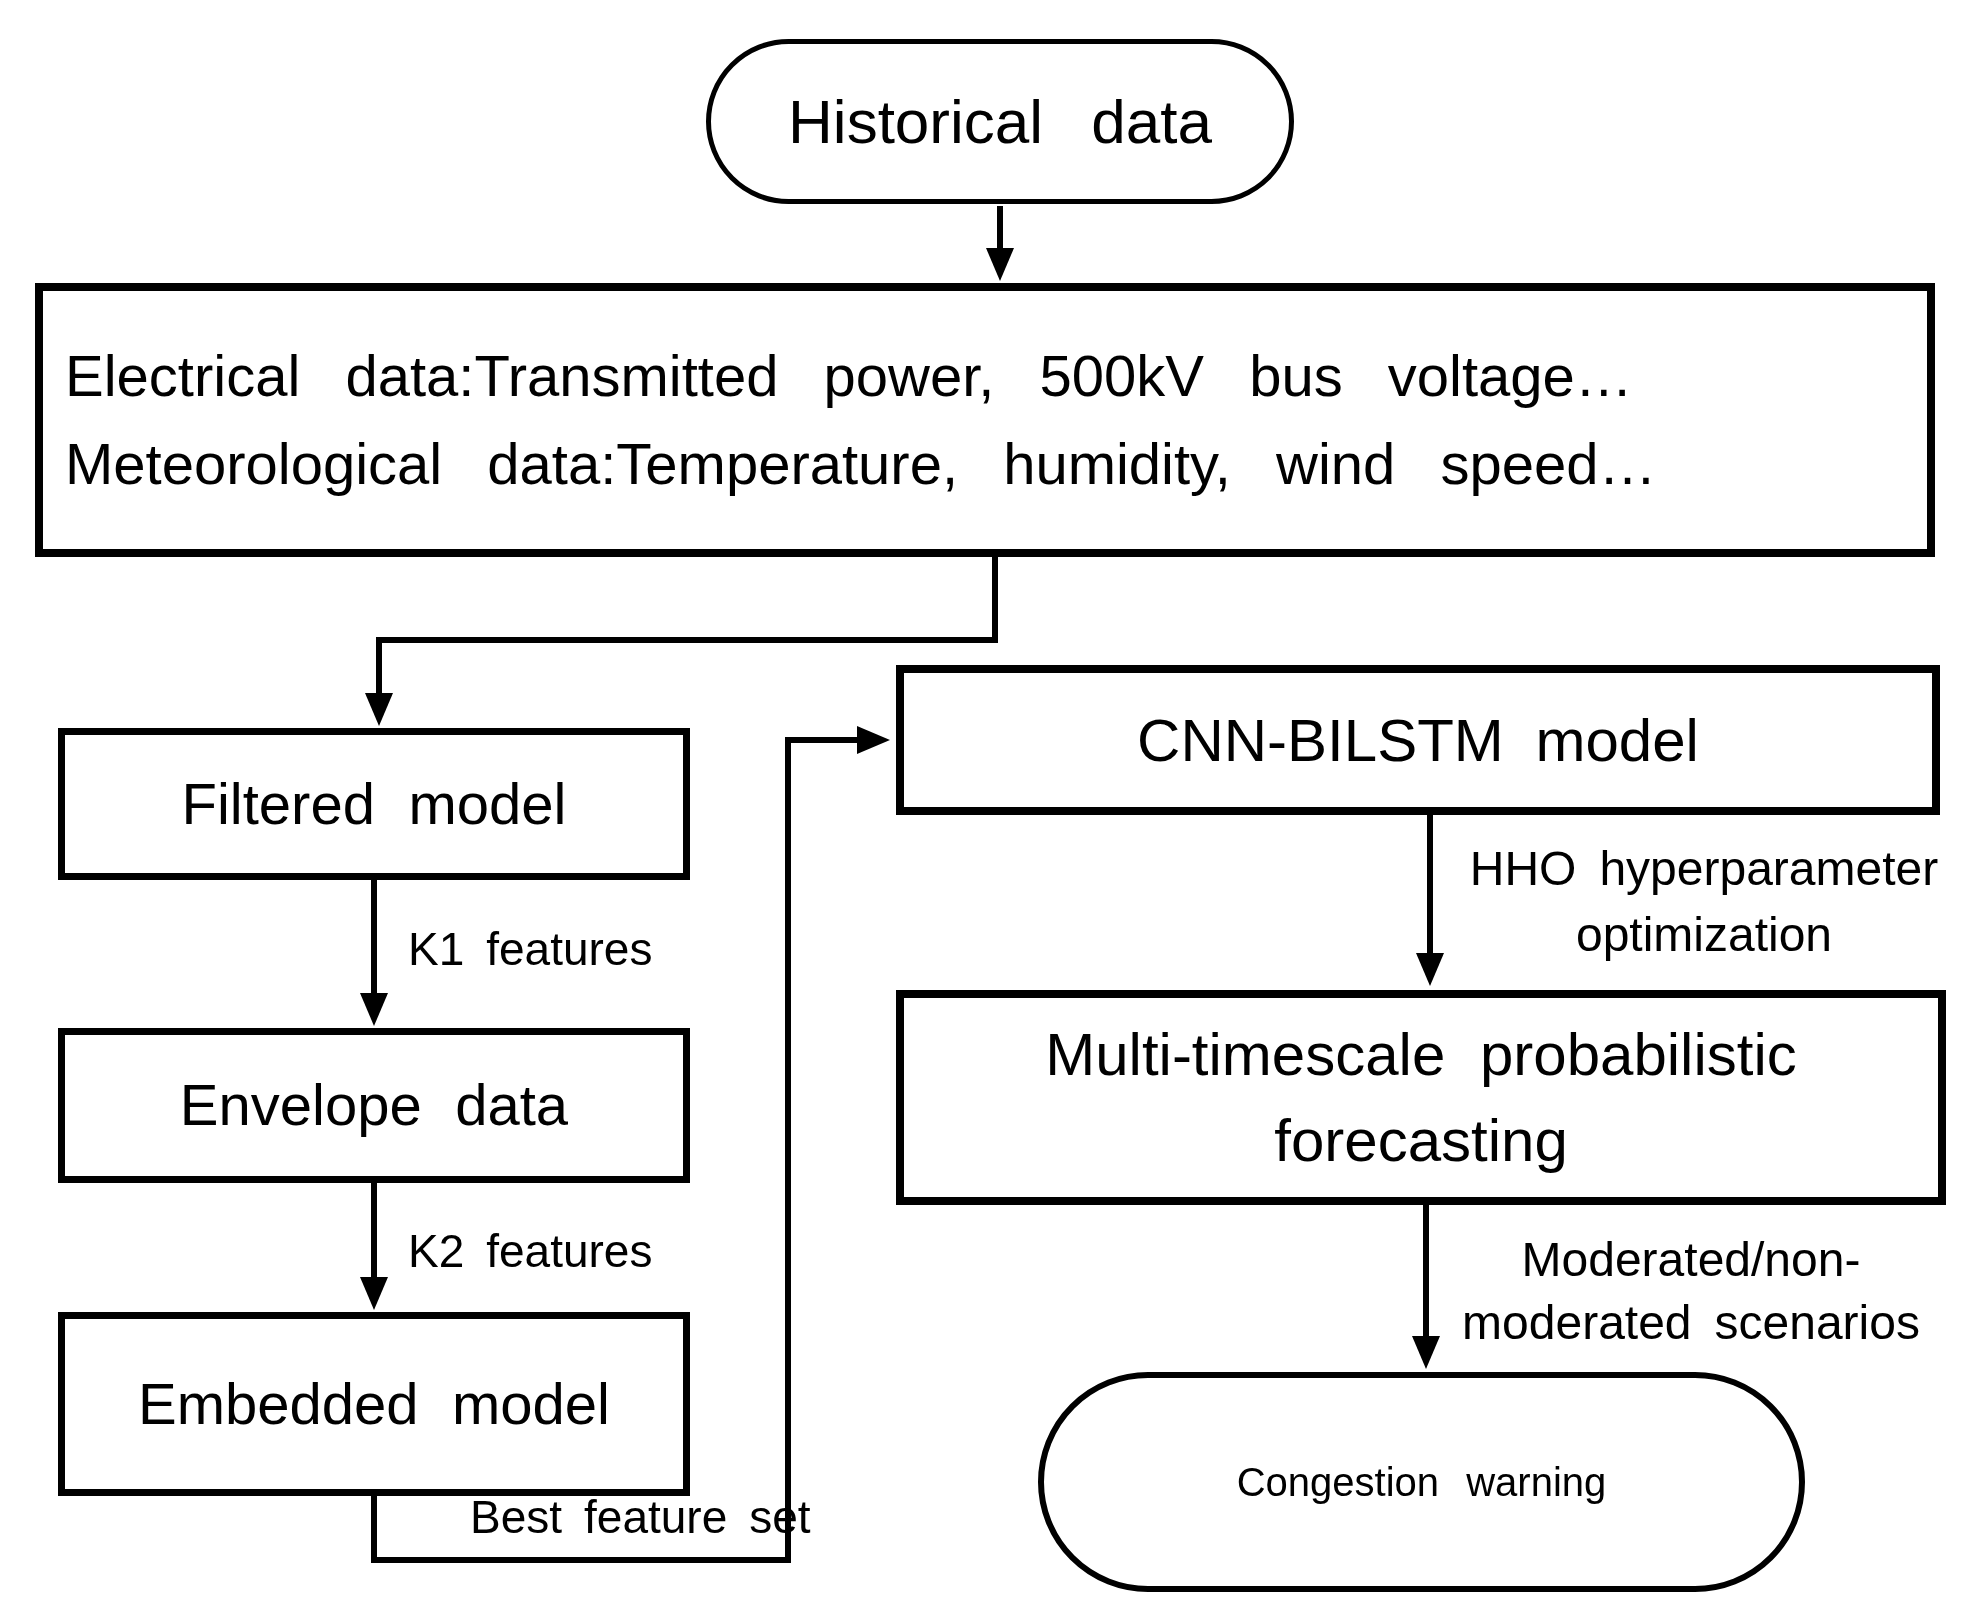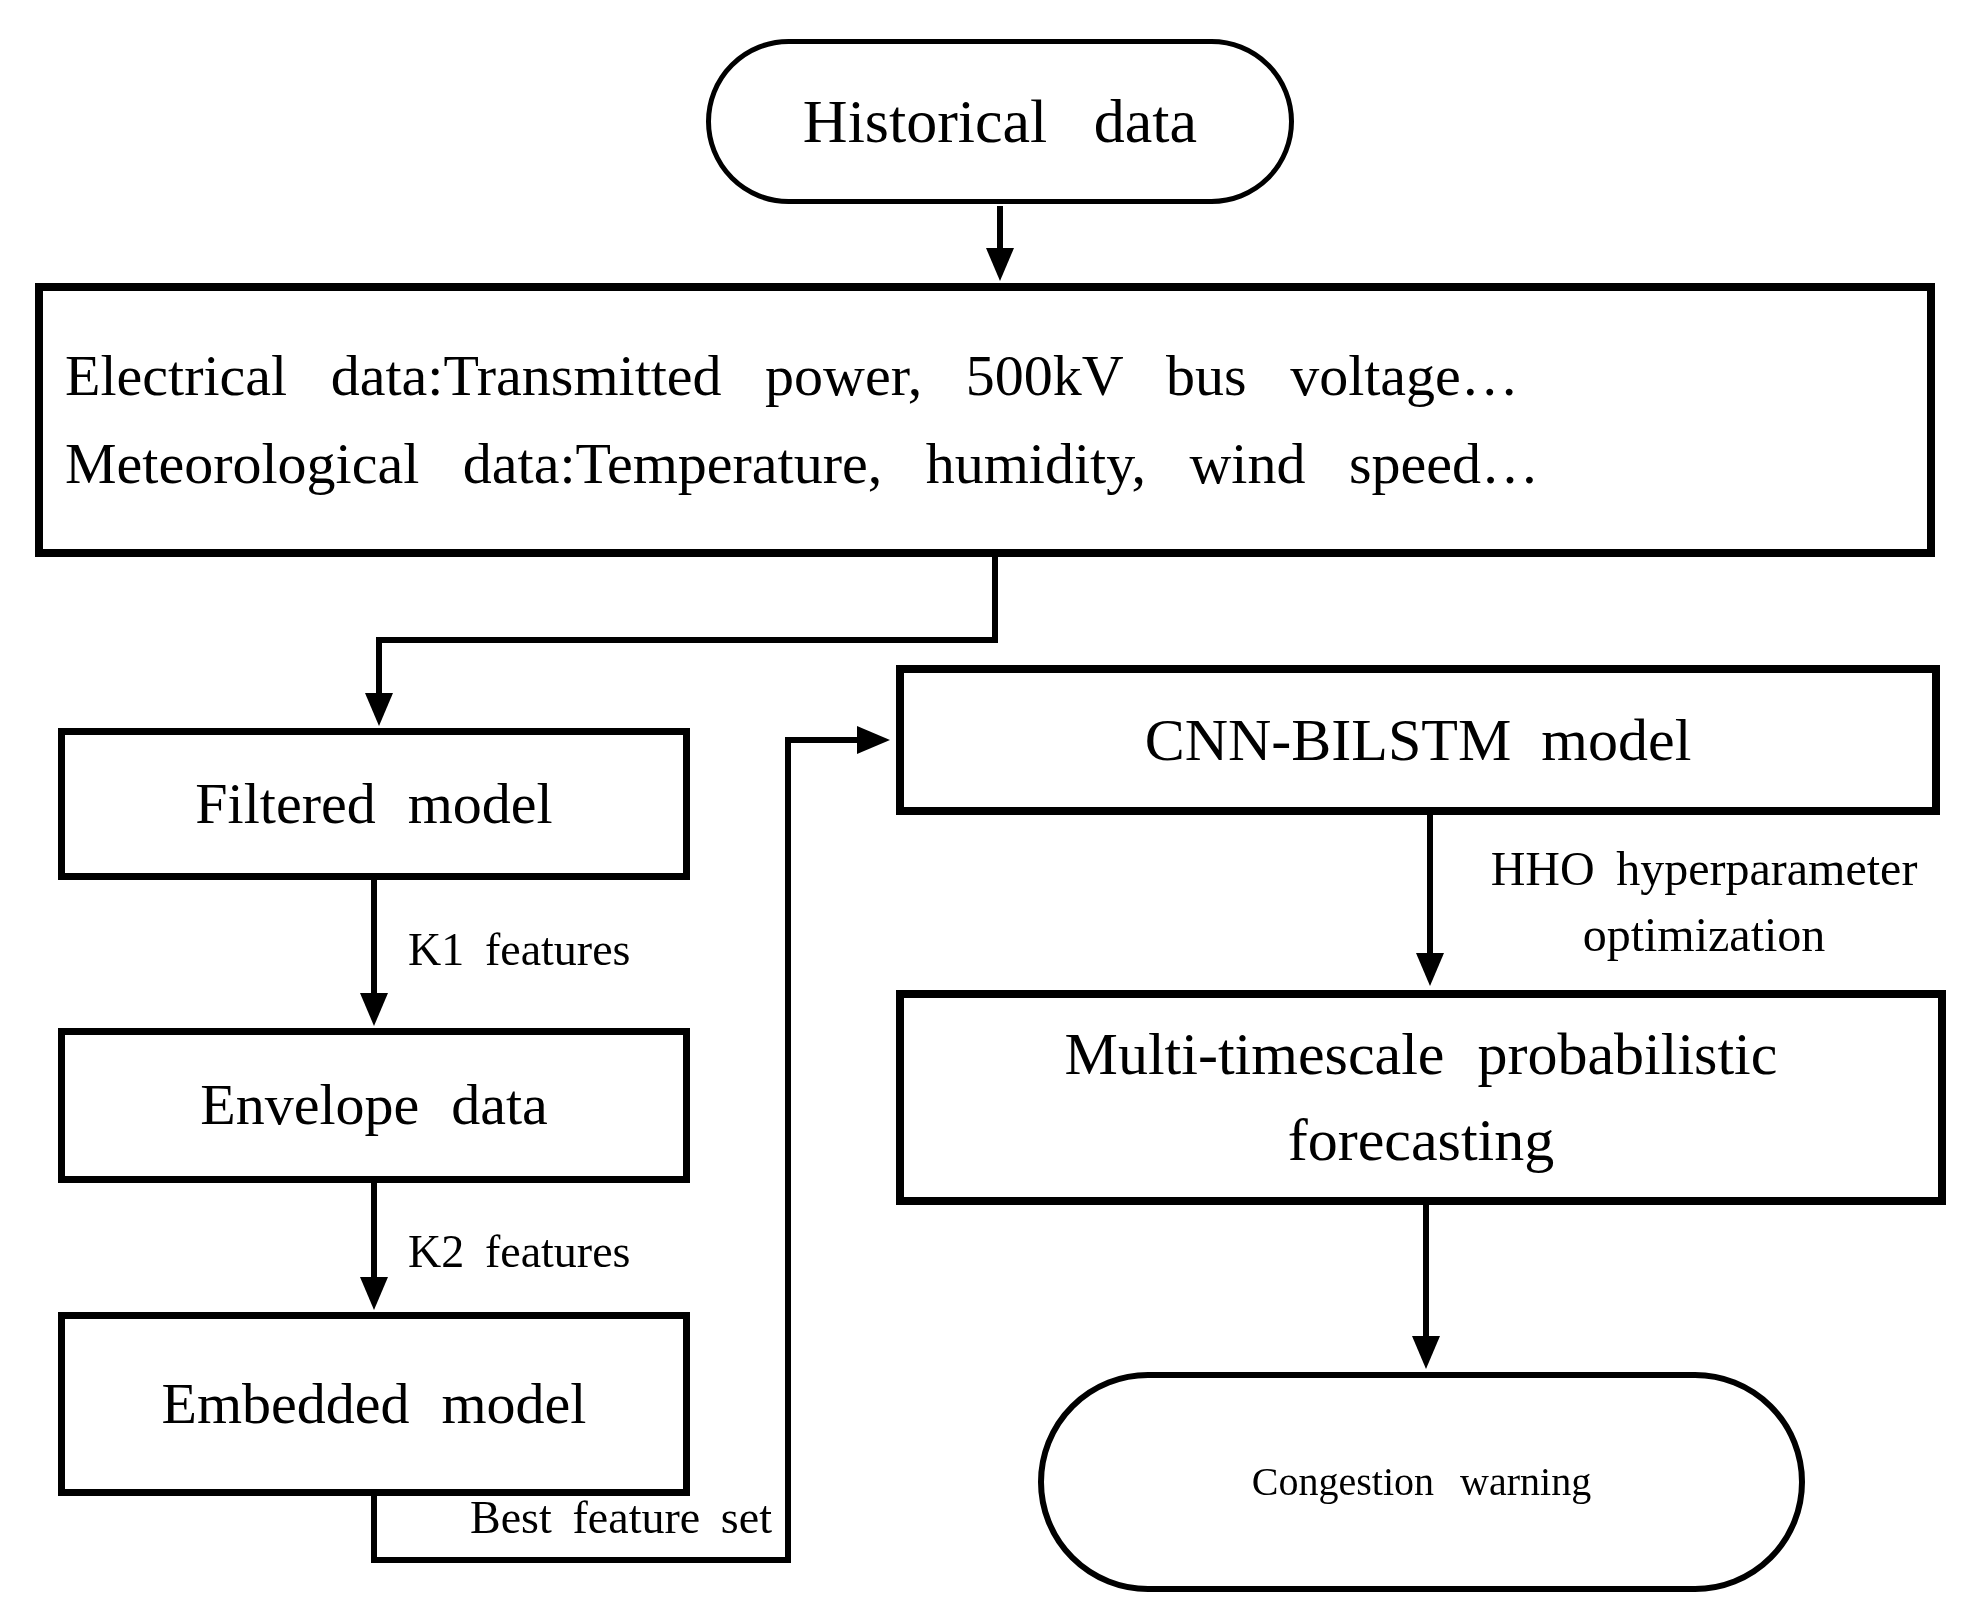--- a/index.html
+++ b/index.html
@@ -1,21 +1,21 @@
 <!DOCTYPE html>
 <html><head>
 <meta charset="utf-8">
 <style>
   html, body { margin: 0; padding: 0; background: #ffffff; }
   .canvas {
     position: relative;
     width: 1973px;
     height: 1615px;
     background: #ffffff;
-    font-family: Liberation Serif, serif;
+    font-family: Liberation Sans, sans-serif;
     color: #000000;
     overflow: hidden;
   }
   .wires {
     position: absolute;
     left: 0; top: 0;
     width: 1973px; height: 1615px;
     pointer-events: none;
   }
   .node {
@@ -146,14 +146,18 @@
 
   <div class="edge-label lab-k2">K2 features</div>
 
   <div class="edge-label lab-best">Best feature set</div>
 
   <div class="edge-label lab-hho">
     <div>HHO hyperparameter</div>
     <div>optimization</div>
   </div>
 
+  <div class="edge-label lab-mod">
+    <div>Moderated/non-</div>
+    <div>moderated scenarios</div>
+  </div>
 
 </div>
 
 </body></html>

